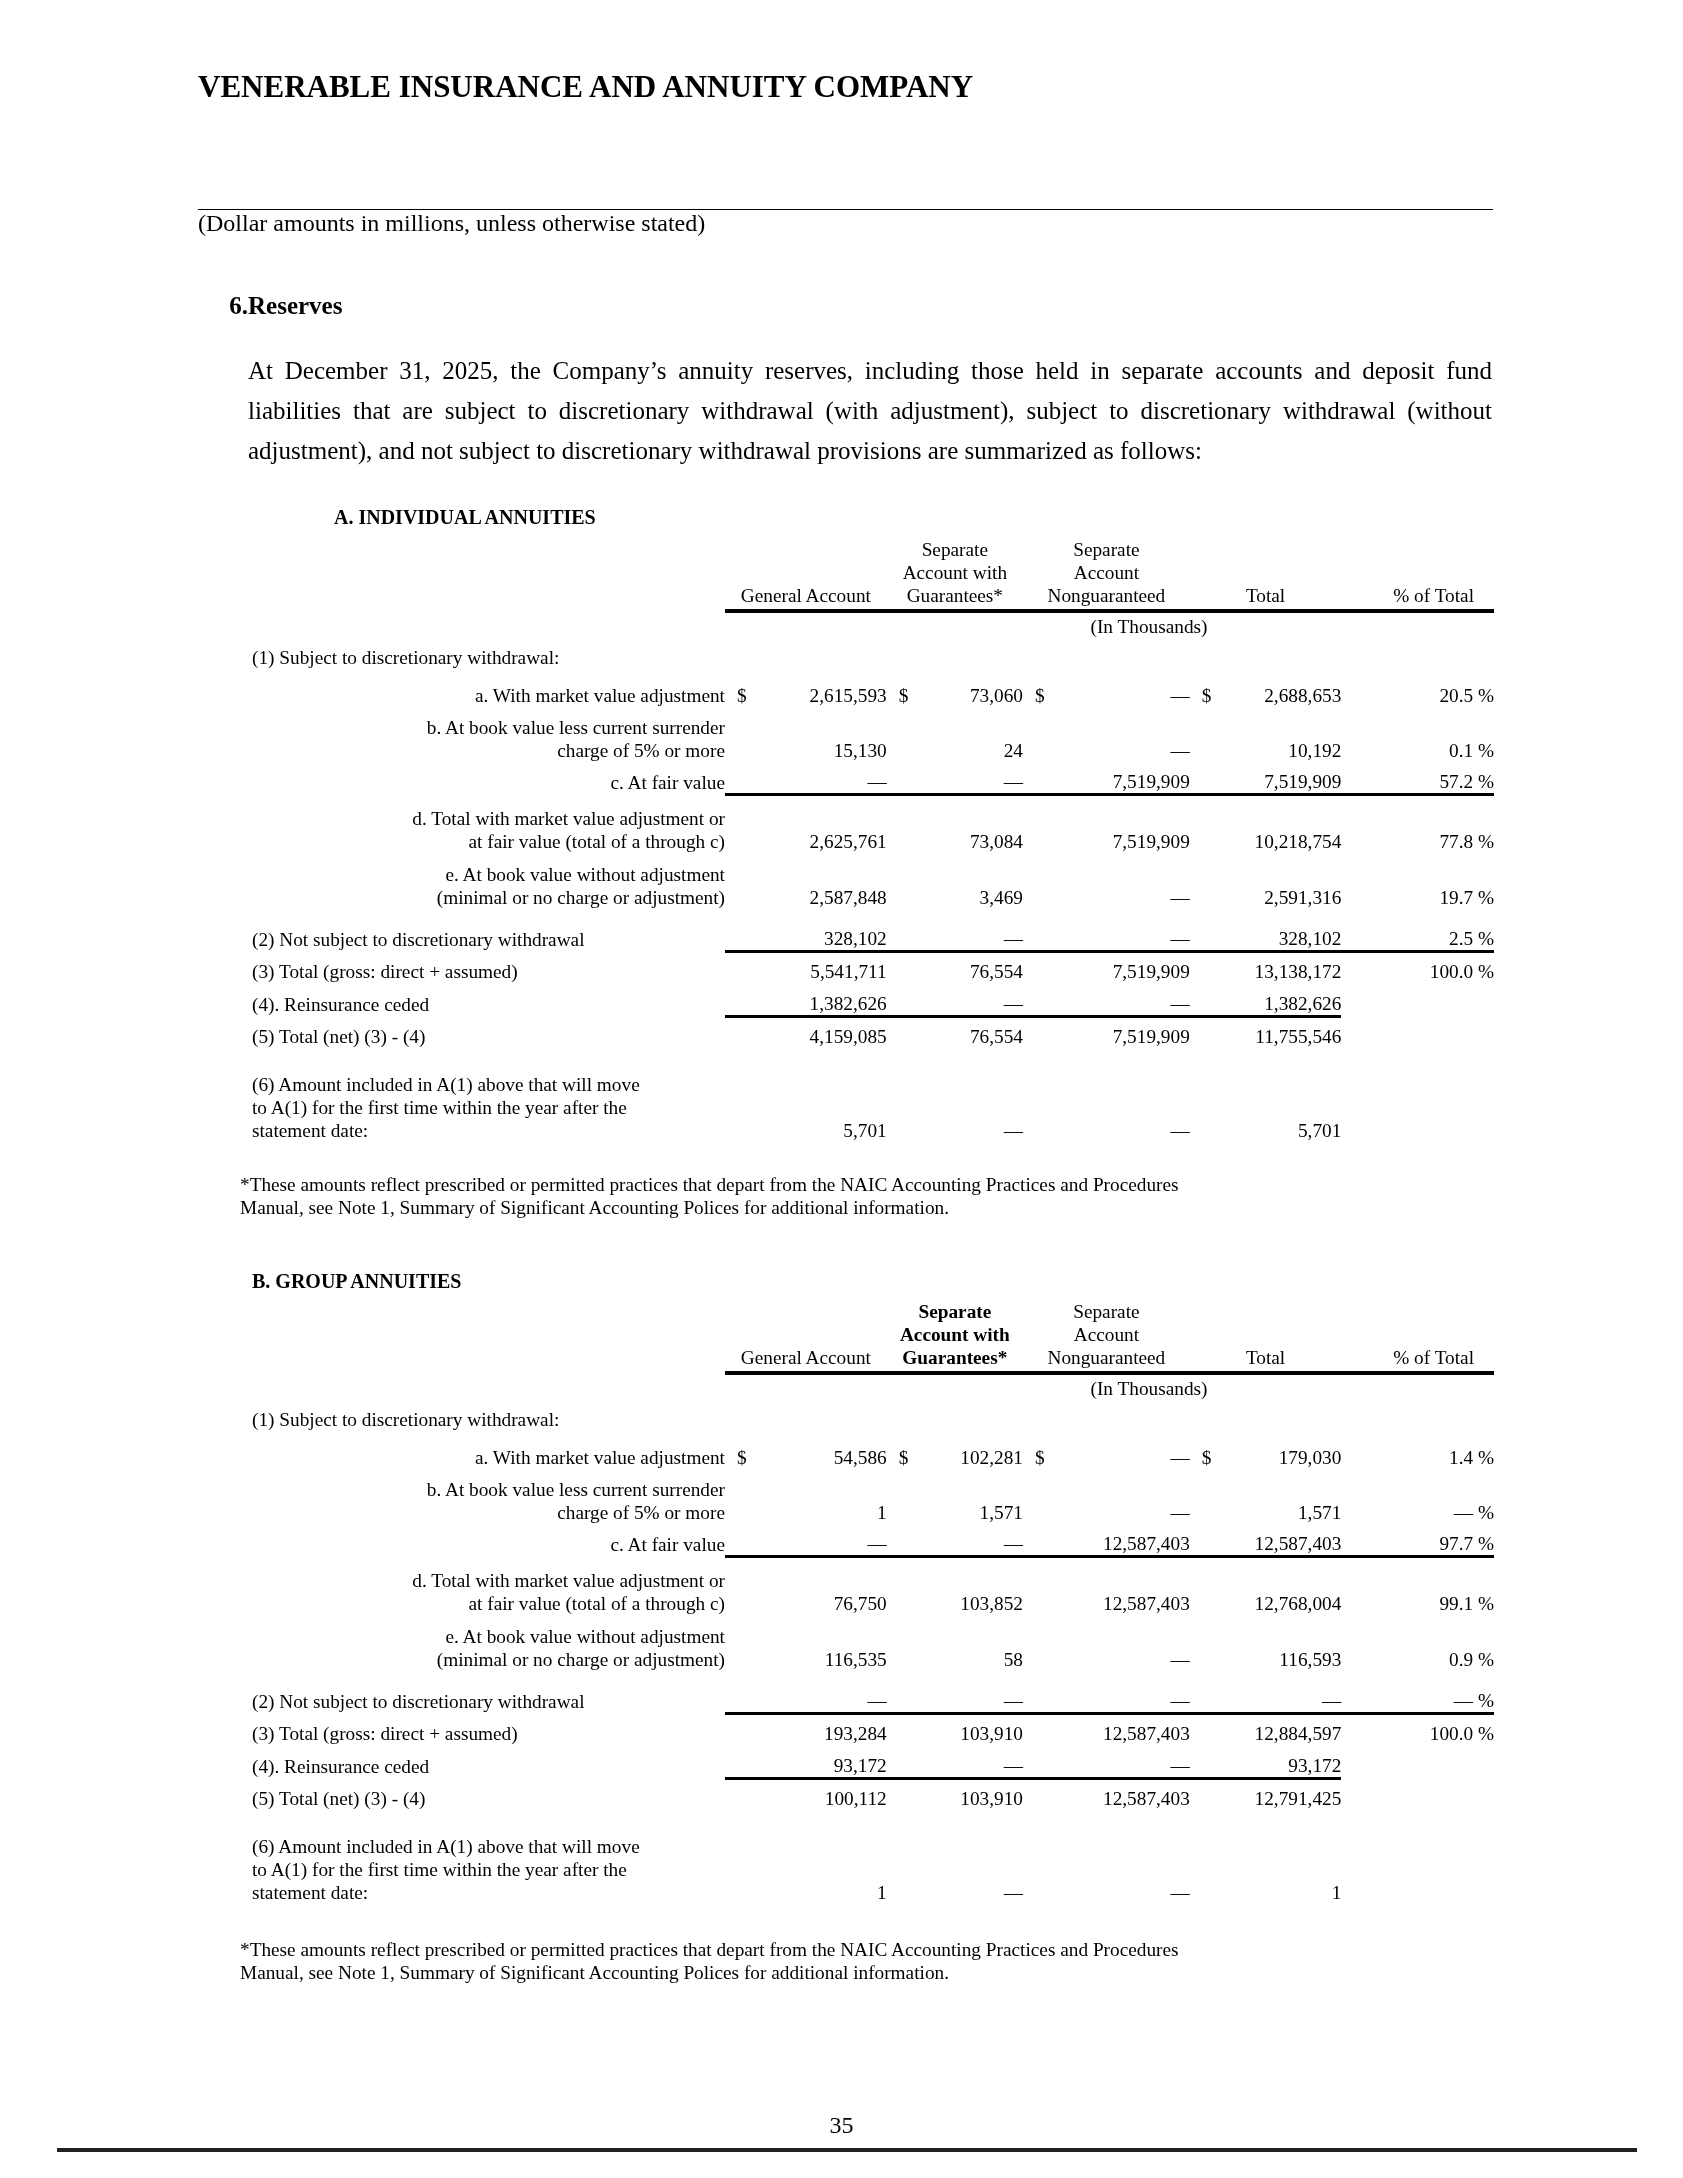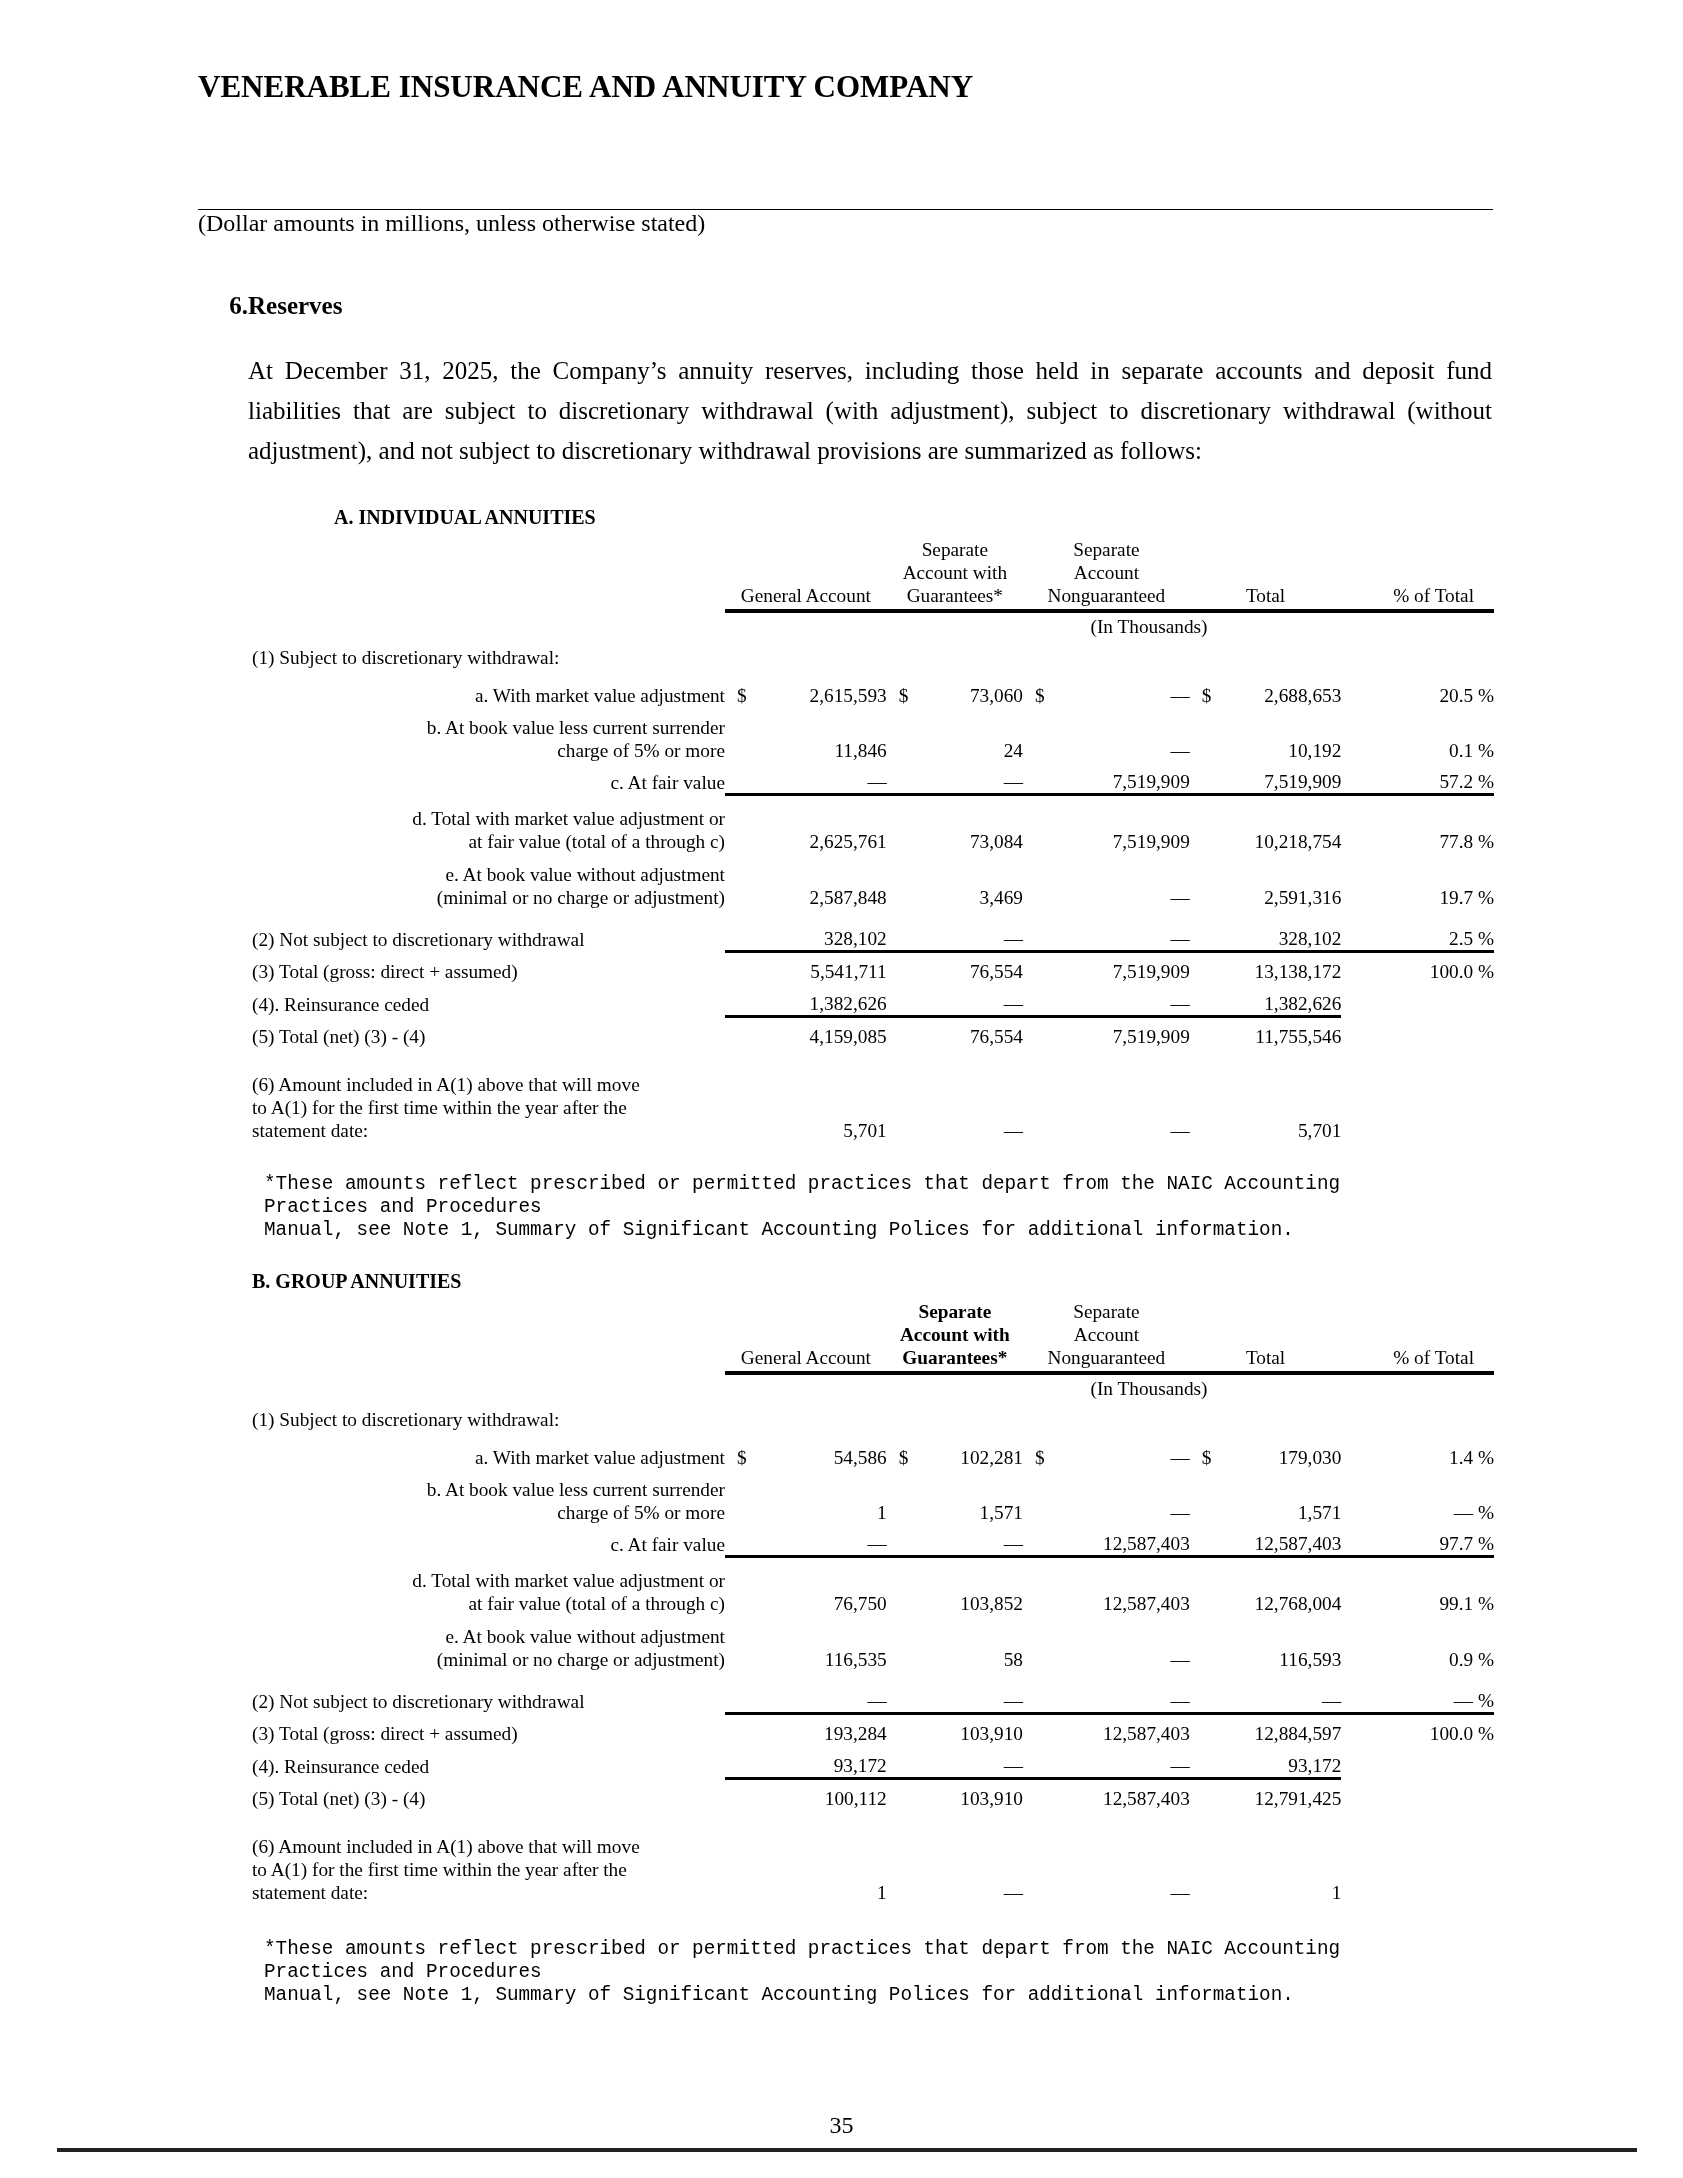--- a/index.html
+++ b/index.html
@@ -25,21 +25,21 @@
   .c-sn { width: 144px; }
   .c-tot { width: 129px; }
   .c-pct { width: 150px; }
   .num { text-align: right; }
   .dol { text-align: left; padding-left: 12px !important; }
   .lbl-indent { padding-left: 85px !important; text-align: right; }
   .hdr-row th { border-bottom: 4px solid #000; }
   .hdr-row th.lblcell { border-bottom: none; }
   .inth td { text-align: center; padding-top: 2px; }
   .rule-top td.rt { border-top: 3px solid #000; }
-  .note { position: absolute; left: 264px; font-size: 19.3px; line-height: 23px; width: 1089px; font-family: Liberation Mono, monospace; }
+  .note { position: absolute; left: 240px; font-size: 19.3px; line-height: 23px; width: 1089px; }
 
   .page-num { position: absolute; left: 0; width: 1683px; top: 2112px; text-align: center; font-size: 24px; }
   .footer-rule { position: absolute; left: 57px; width: 1580px; top: 2148px; border-top: 4px solid #222; }
 </style>
 </head>
 <body>
 
 <div class="hdr">
   <div>VENERABLE INSURANCE AND ANNUITY COMPANY</div>
 </div>
@@ -93,21 +93,21 @@
           <td class="num">73,060</td>
     <td class="dol">$</td>
           <td class="num">—</td>
     <td class="dol">$</td>
           <td class="num">2,688,653</td>
     <td class="num">20.5 %</td>
   </tr>
   <tr style="height:55px;">
     <td class="lbl-indent"><span>b.  At book value less current surrender</span><br><span>charge of 5% or more</span></td>
     <td></td>
-          <td class="num">11,846</td>
+          <td class="num">15,130</td>
     <td></td>
           <td class="num">24</td>
     <td></td>
           <td class="num">—</td>
     <td></td>
           <td class="num">10,192</td>
     <td class="num">0.1 %</td>
   </tr>
   <tr style="height:32px;">
     <td class="lbl-indent">c.  At fair value</td>

